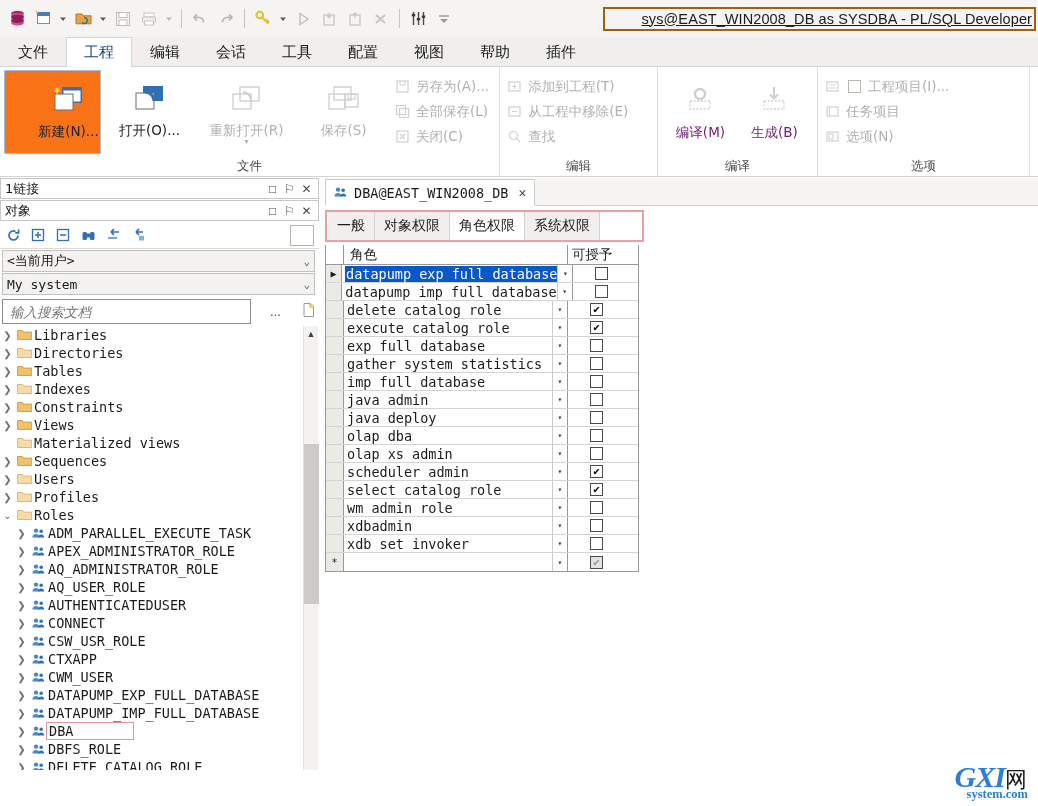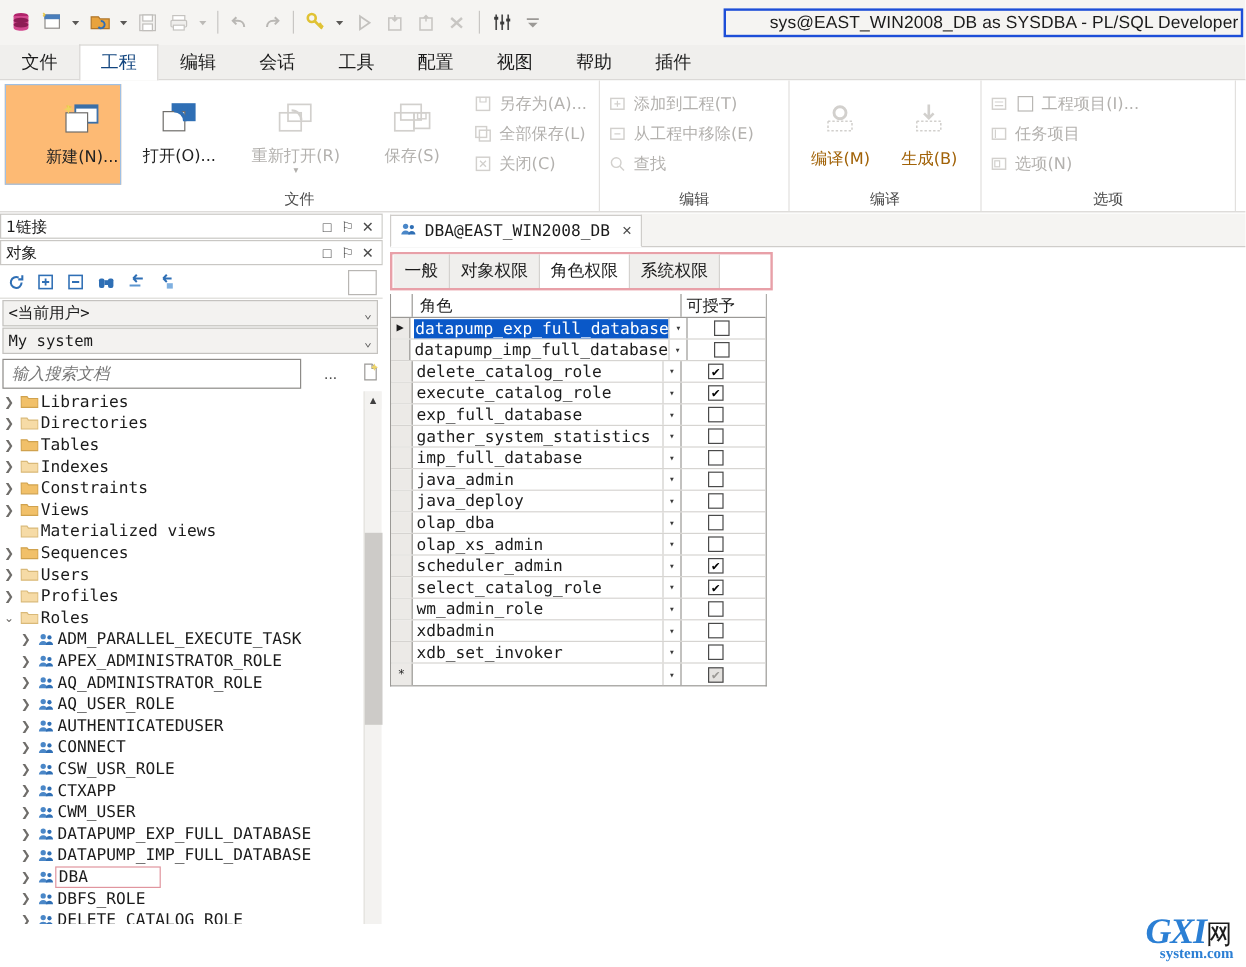--- a/index.html
+++ b/index.html
@@ -33,22 +33,22 @@
   }
   .title-wrap {
     flex: 1; display: flex; align-items: center; justify-content: flex-end;
     padding-right: 4px;
   }
   .title-text {
     font-size: 14.5px; color: #1b1b1b; white-space: nowrap;
     letter-spacing: 0.1px;
   }
   .title-hl {
-    border: 2px solid #1d4ed8; background: transparent;
-    padding: 2px 2px 2px 36px; margin-right: -2px;
+    border: 2px solid #a16207; background: transparent;
+    padding: 2px 2px 2px 36px; margin-right: -2px; text-decoration: underline;
   }
 
   
   .ribbon-tabs {
     position: absolute; left: 0; top: 37px; width: 1038px; height: 30px;
     background: #f0efed;
     display: flex; align-items: stretch;
     border-bottom: 1px solid #d6d4d1;
   }
   .rtab {
@@ -89,41 +89,41 @@
     padding-bottom: 2px;
   }
   .big-btn {
     width: 97px; height: 84px;
     display: flex; flex-direction: column;
     align-items: center; justify-content: flex-start;
     padding-top: 7px;
     font-size: 13.5px; color: #222;
     font-family: "DejaVu Sans", sans-serif;
   }
-  .big-btn.sel { background: #fdba74; border: 1px solid #9fc0e4; padding-left: 32px; }
+  .big-btn.sel { background: #f97316; border: 1px solid #9fc0e4; padding-left: 32px; }
   .big-btn.dim { color: #b3b1ae; }
   .big-btn .bico { height: 46px; display: flex; align-items: center; }
   .big-btn .blab { line-height: 1.15; text-align: center; }
   .sub-caret { font-size: 8px; color: #b0aeab; line-height: 6px; }
 
   .small-col { display: flex; flex-direction: column; padding-top: 4px; }
   .small-btn {
     display: flex; align-items: center; gap: 5px;
     height: 25px; padding: 0 6px 0 2px;
     font-size: 13.5px; color: #b3b1ae;
     font-family: "DejaVu Sans", sans-serif;
     white-space: nowrap;
   }
   .small-btn .sico { width: 17px; height: 17px; display: flex; align-items: center; justify-content: center; }
 
   .med-btn {
     width: 74px; height: 78px;
     display: flex; flex-direction: column; align-items: center;
     padding-top: 10px;
-    font-size: 13.5px; color: #a16207;
+    font-size: 13.5px; color: #701a75;
     font-family: "DejaVu Sans", sans-serif;
   }
   .med-btn .mico { height: 44px; display: flex; align-items: center; }
 
   
   .leftdock {
     position: absolute; left: 0; top: 178px; width: 319px; height: 628px;
     background: #ffffff;
   }
   .panel-hdr {

